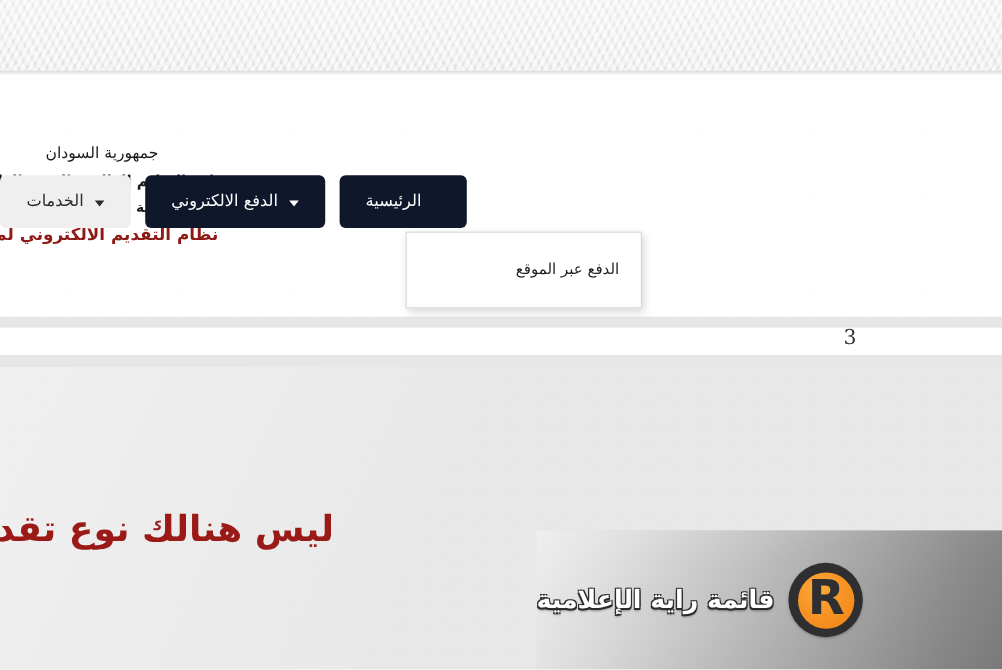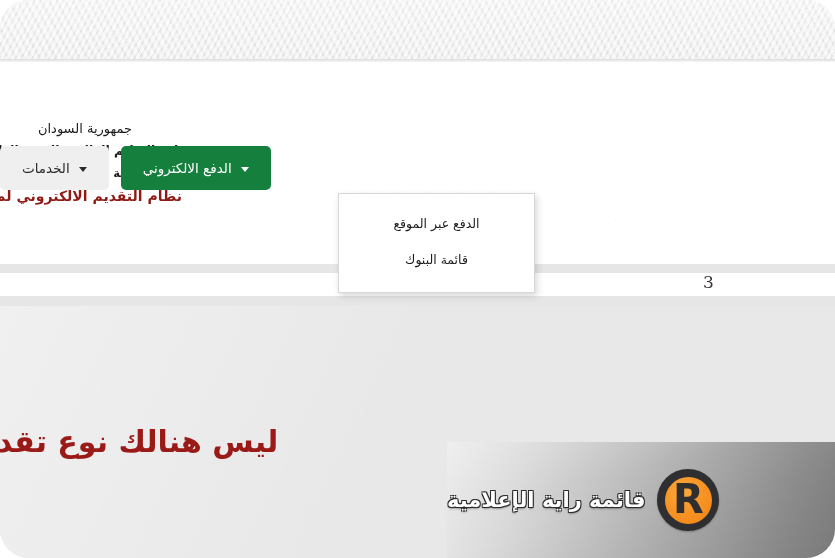--- a/index.html
+++ b/index.html
@@ -10,21 +10,20 @@
     overflow: hidden;
     font-family: "DejaVu Sans", "Liberation Sans", sans-serif;
   }
 
   #page {
     position: relative;
     width: 835px;
     height: 558px;
     background: #e8e8e8;
     overflow: hidden;
-    border-radius: 29px;
   }
 
   
   #top-band {
     position: absolute;
     left: 0; top: 0;
     width: 835px; height: 61px;
     background:
       repeating-linear-gradient(118deg,
         rgba(0,0,0,0.012) 0px, rgba(0,0,0,0.012) 2px,
@@ -116,21 +115,21 @@
     white-space: nowrap;
     cursor: pointer;
     position: relative;
     display: flex;
     align-items: center;
     justify-content: center;
     gap: 9px;
     direction: rtl;
   }
   .nav-btn.active {
-    background: #15803d;
+    background: #0f172a;
     color: #ffffff;
     justify-content: flex-end;
   }
   .nav-btn .caret {
     display: inline-block;
     width: 0; height: 0;
     border-left: 4.5px solid transparent;
     border-right: 4.5px solid transparent;
     border-top: 5px solid currentColor;
     margin-top: 2px;
@@ -149,21 +148,20 @@
     padding: 12px 0 14px 0;
     direction: rtl;
     z-index: 40;
   }
   .dd-item {
     display: block;
     padding: 7px 18px 7px 18px;
     font-family: "DejaVu Sans", "Liberation Sans", sans-serif;
     font-size: 12.5px;
     color: #1c1c1c;
-    text-align: center;
     white-space: nowrap;
     cursor: pointer;
     line-height: 22px;
   }
 
   
   #band-gray-1 {
     position: absolute;
     left: 0; top: 264px;
     width: 835px; height: 9px;
@@ -318,32 +316,34 @@
 
   <div id="header-text">
     <div class="line l1">جمهورية السودان</div>
     <div class="line l2">وزارة التعليم العالي والبحث العلمي</div>
     <div class="line l3">الادارة العامة للقبول وتقويم وتوثيق</div>
     <div class="line system">نظام التقديم الالكتروني لمؤ</div>
   </div>
 
   <nav id="navbar">
     <div class="nav-btn active">
+      <span>الرئيسية</span>
+    </div>
+    <div class="nav-btn active">
       <span class="caret"></span>
       <span>الدفع الالكتروني</span>
     </div>
     <div class="nav-btn">
       <span class="caret"></span>
       <span>الخدمات</span>
     </div>
   </nav>
 
   <div id="dropdown">
     <div class="dd-item">الدفع عبر الموقع</div>
-    <div class="dd-item">قائمة البنوك</div>
   </div>
 
   <div id="band-gray-1"></div>
   <div id="band-white"></div>
   <div id="band-gray-2"></div>
   <div id="counter-value">3</div>
 
   <div id="content-area">
     <div class="noise"></div>
   </div>

